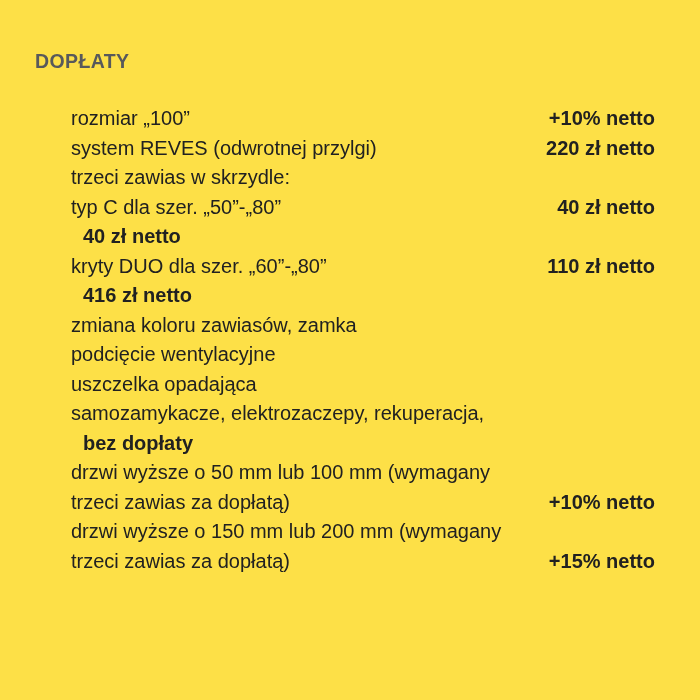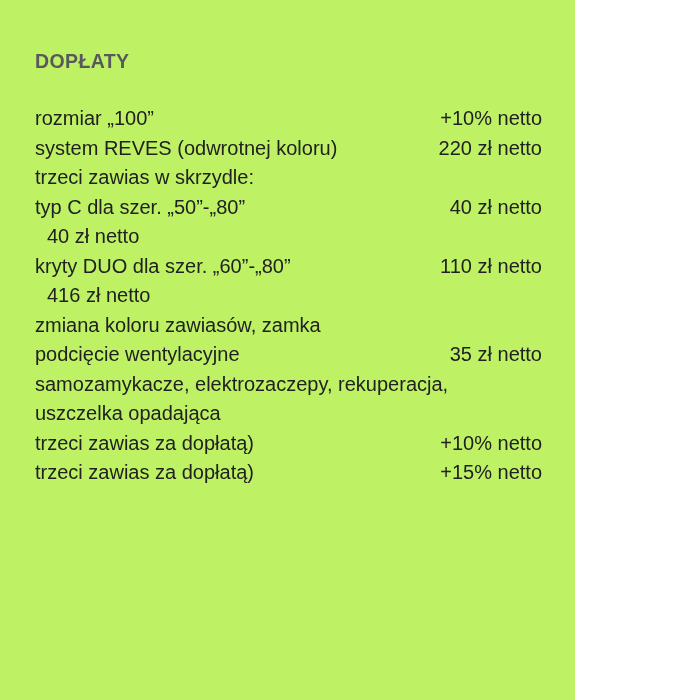--- a/index.html
+++ b/index.html
@@ -8,67 +8,69 @@
     background: #ffffff;
   }
   body {
     width: 700px;
     height: 700px;
     overflow: hidden;
     font-family: "Liberation Sans", "DejaVu Sans", sans-serif;
   }
   .page {
     box-sizing: border-box;
-    width: 575px;
+    width: 700px;
     height: 700px;
-    padding: 49px 33px 0 35px;
-    background: #bef264;
+    padding: 49px 45px 0 35px;
+    background: #fde047;
   }
   .title {
     margin: 0 0 31px 0;
     font-size: 19.5px;
     line-height: 24px;
     font-weight: 700;
     letter-spacing: 0.4px;
     color: #58595b;
   }
   .rows {
     display: block;
+    margin-left: 36px;
   }
   .row {
     display: flex;
     justify-content: space-between;
     align-items: baseline;
     font-size: 20px;
     line-height: 29.5px;
     color: #212121;
   }
   .label {
     white-space: nowrap;
     text-align: left;
   }
   .price {
     white-space: nowrap;
     text-align: right;
     margin-left: 12px;
+    font-weight: bold;
   }
 </style>
 </head>
 <body>
 
 <div class="page">
   <h1 class="title">DOPŁATY</h1>
 
   <div class="rows">
     <div class="row">
       <span class="label">rozmiar „100”</span>
       <span class="price">+10% netto</span>
     </div>
     <div class="row">
-      <span class="label">system REVES (odwrotnej koloru)</span>
+      <span class="label">system REVES (odwrotnej przylgi)</span>
       <span class="price">220 zł netto</span>
     </div>
     <div class="row">
       <span class="label">trzeci zawias w skrzydle:</span>
       <span class="price"></span>
     </div>
     <div class="row">
       <span class="label">typ C dla szer. „50”-„80”</span>
       <span class="price">40 zł netto</span>
     </div>
@@ -81,34 +83,42 @@
     </div>
     <div class="row">
       <span class="price">416 zł netto</span>
     </div>
     <div class="row">
       <span class="label">zmiana koloru zawiasów, zamka</span>
       <span class="price"></span>
     </div>
     <div class="row">
       <span class="label">podcięcie wentylacyjne</span>
-      <span class="price">35 zł netto</span>
+    </div>
+    <div class="row">
+      <span class="label">uszczelka opadająca</span>
+      <span class="price"></span>
     </div>
     <div class="row">
       <span class="label">samozamykacze, elektrozaczepy, rekuperacja,</span>
       <span class="price"></span>
     </div>
     <div class="row">
-      <span class="label">uszczelka opadająca</span>
-      <span class="price"></span>
+      <span class="price">bez dopłaty</span>
     </div>
     <div class="row">
+      <span class="label">drzwi wyższe o 50 mm lub 100 mm (wymagany</span>
+      <span class="price"></span>
     </div>
     <div class="row">
       <span class="label">trzeci zawias za dopłatą)</span>
       <span class="price">+10% netto</span>
+    </div>
+    <div class="row">
+      <span class="label">drzwi wyższe o 150 mm lub 200 mm (wymagany</span>
+      <span class="price"></span>
     </div>
     <div class="row">
       <span class="label">trzeci zawias za dopłatą)</span>
       <span class="price">+15% netto</span>
     </div>
   </div>
 </div>
 
 </body></html>

